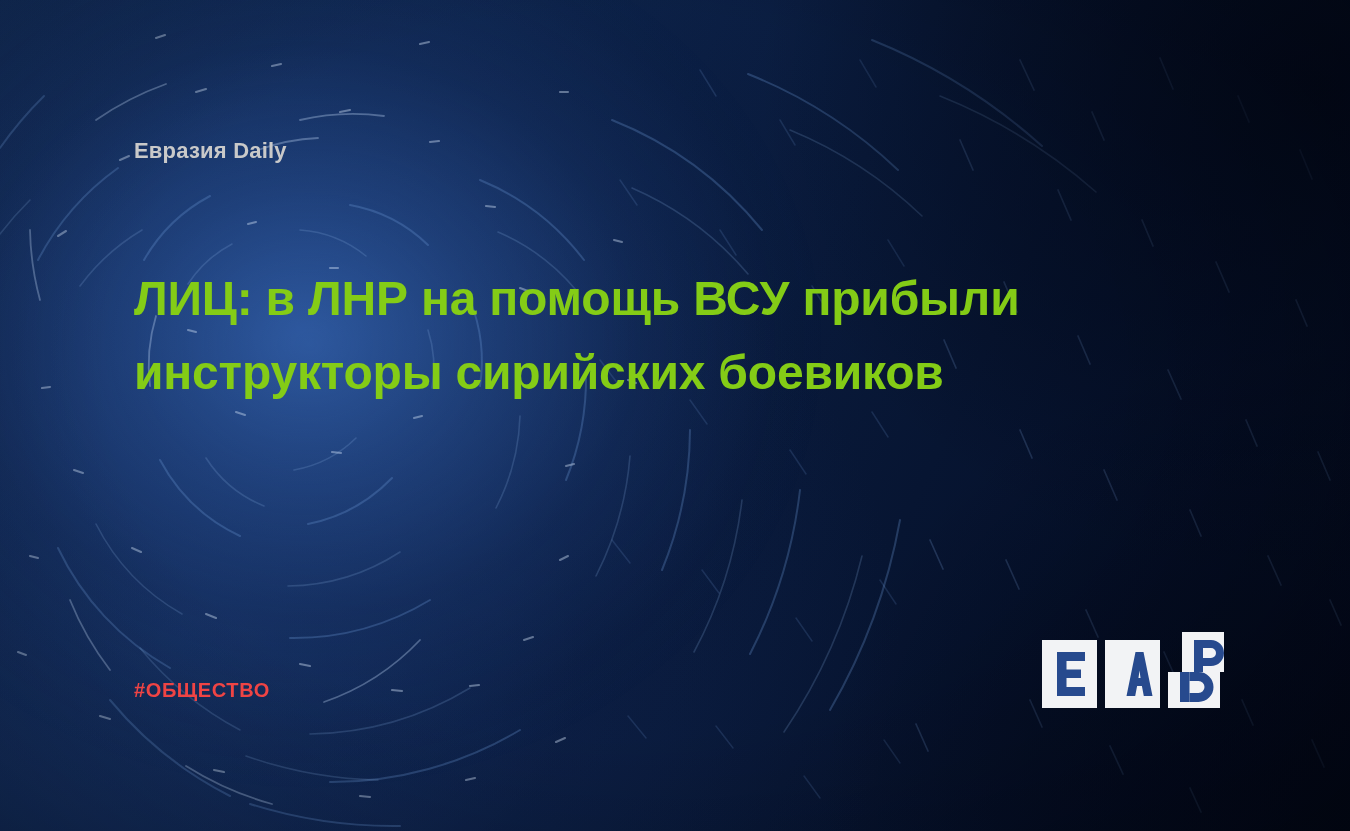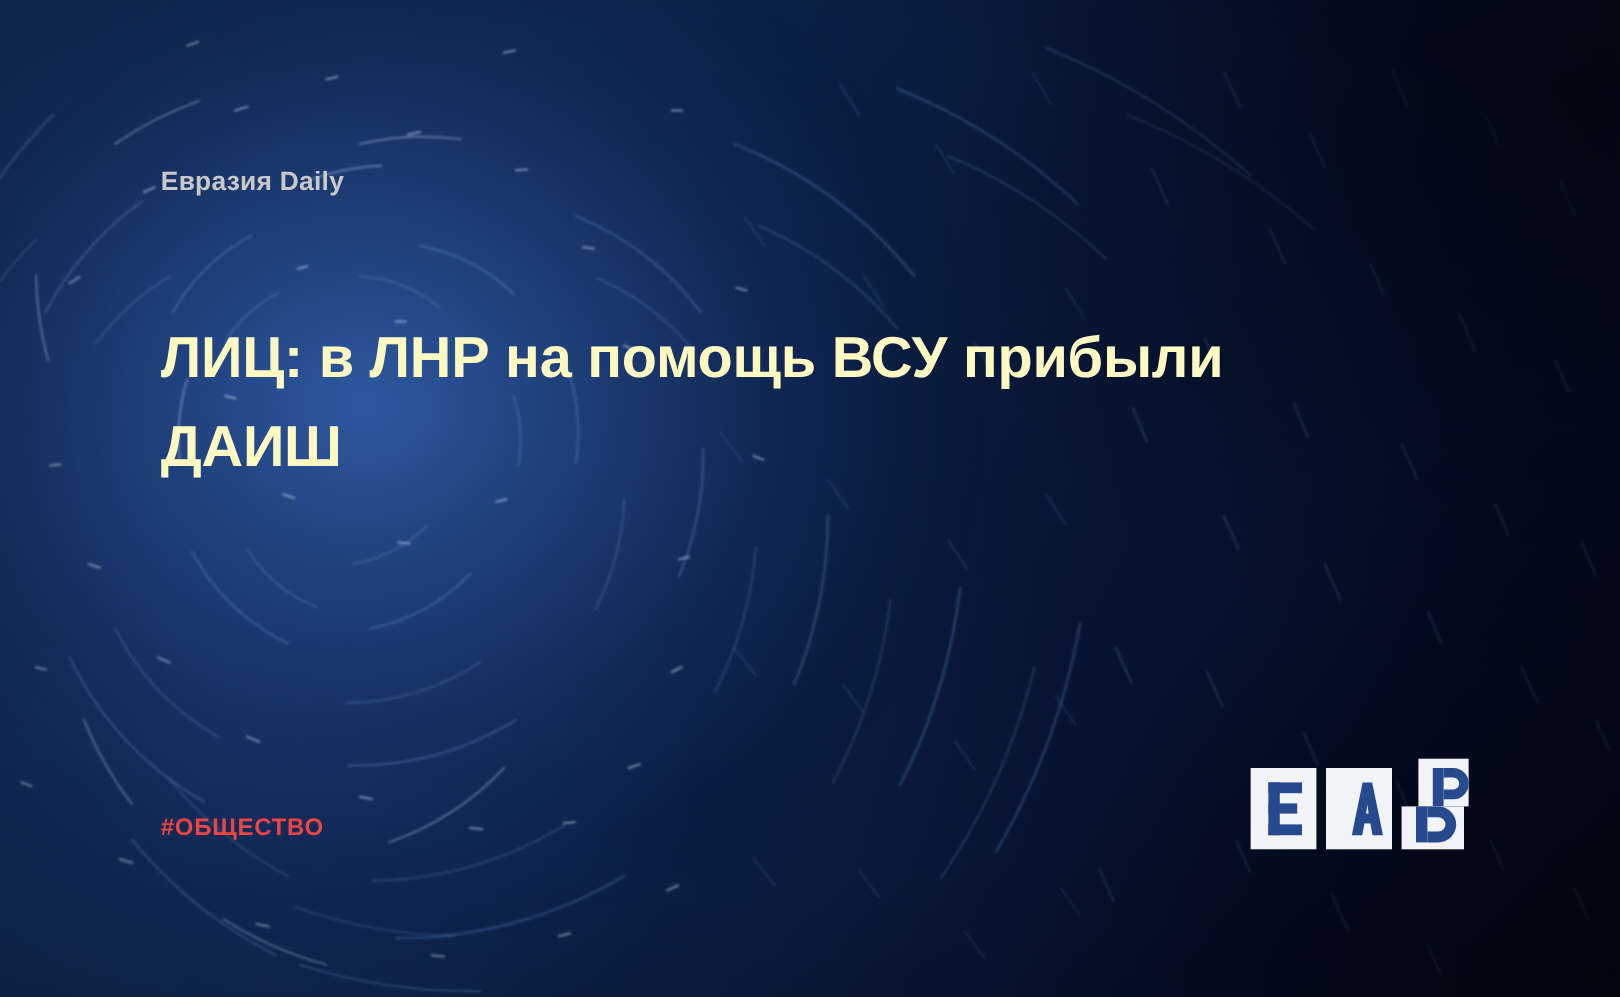--- a/index.html
+++ b/index.html
@@ -96,21 +96,21 @@
 
   .headline {
     position: absolute;
     left: 134px;
     top: 262px;
     width: 1010px;
     margin: 0;
     font-size: 48px;
     font-weight: bold;
     line-height: 74px;
-    color: #fef9c3;
+    color: #84cc16;
     letter-spacing: -0.2px;
     text-rendering: optimizeLegibility;
   }
   .headline .hl-line { display: block; white-space: nowrap; }
 
   .category {
     position: absolute;
     left: 134px;
     top: 679px;
     font-size: 20px;
@@ -311,21 +311,21 @@
 
   <div class="bg-layer bg-dark-right"></div>
   <div class="bg-layer bg-vignette"></div>
 
   <div class="content">
 
     <div class="brand">Евразия Daily</div>
 
     <h1 class="headline">
       <span class="hl-line">ЛИЦ: в ЛНР на помощь ВСУ прибыли</span>
-      <span class="hl-line">ДАИШ</span>
+      <span class="hl-line">инструкторы сирийских боевиков</span>
     </h1>
 
     <div class="category">#ОБЩЕСТВО</div>
 
     <div class="logo">
       <svg viewBox="0 0 182 76" width="182" height="76" xmlns="http://www.w3.org/2000/svg" role="img">
 
         <rect x="0" y="8" width="55" height="68" fill="#f2f3f5"></rect>
         <g fill="#274a8e">
           <rect x="15" y="20" width="9.5" height="44"></rect>

